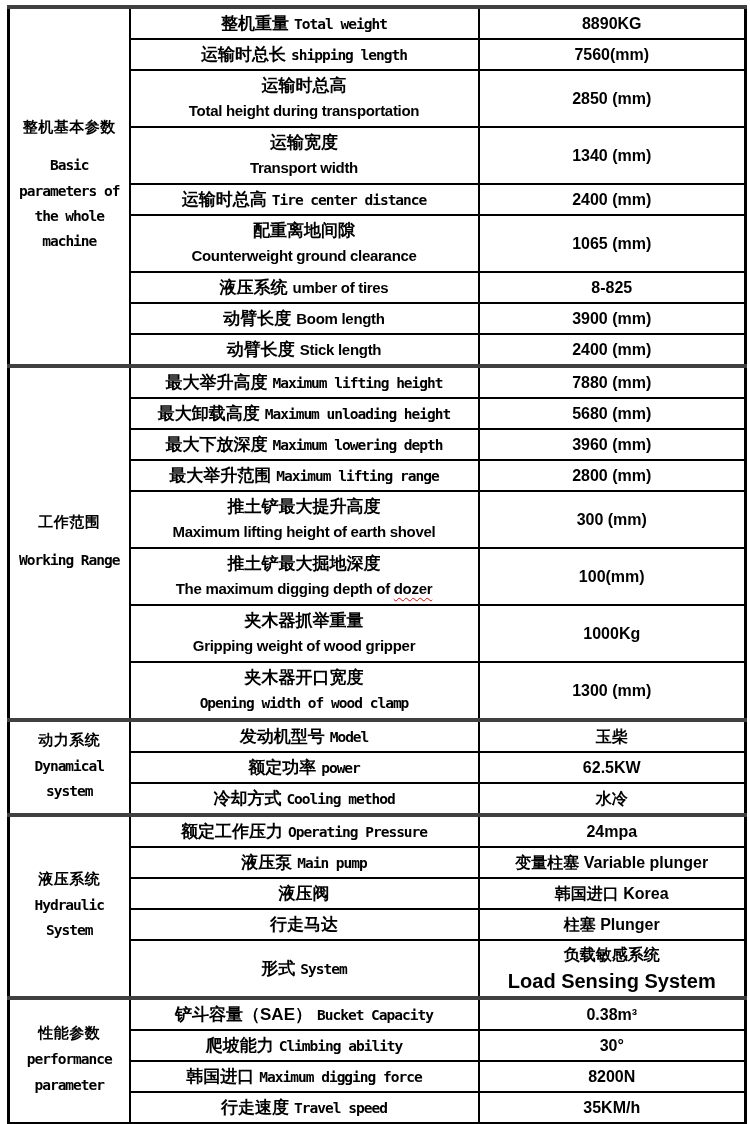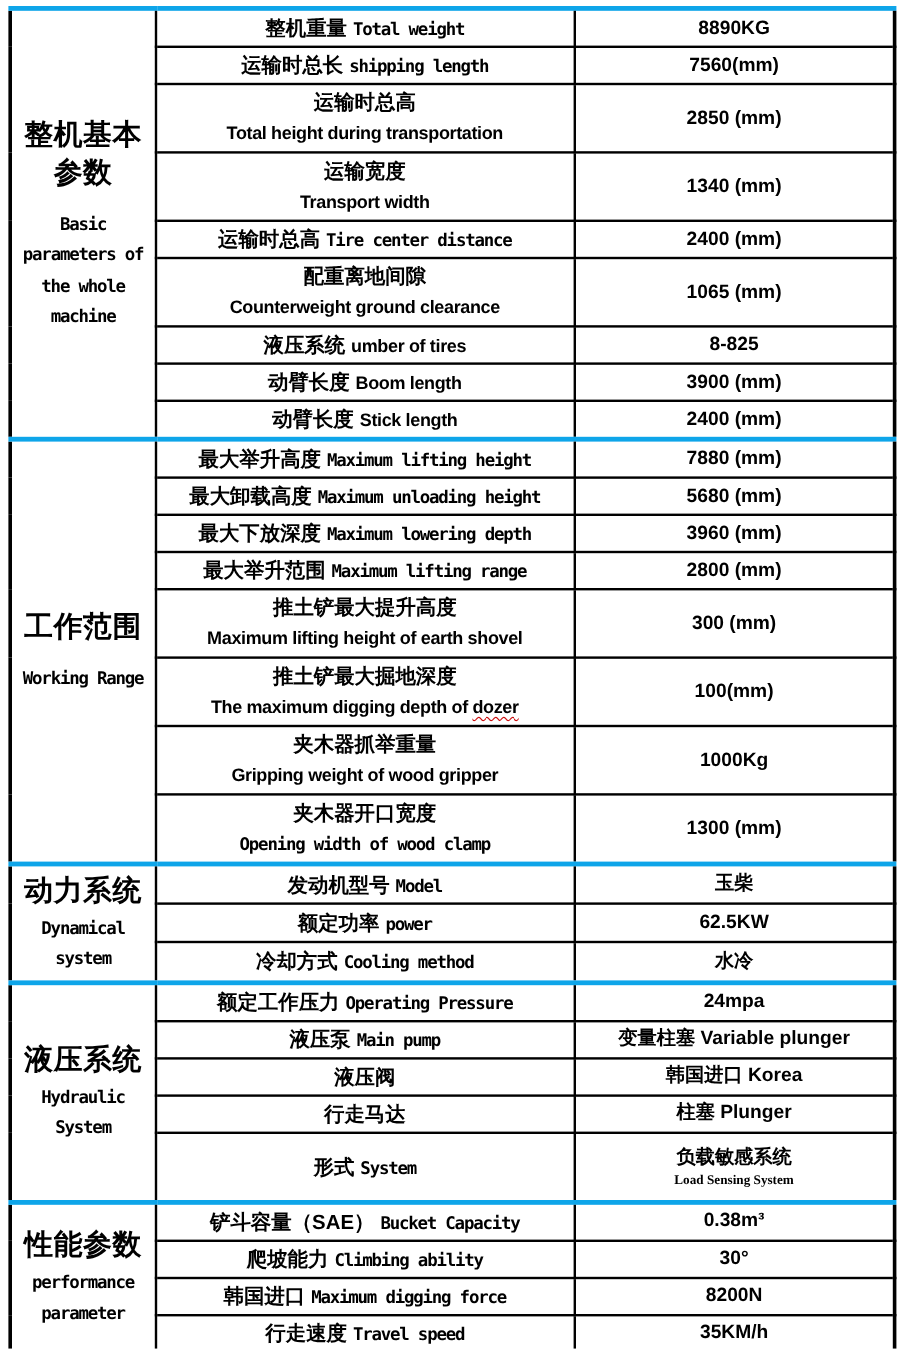--- a/index.html
+++ b/index.html
@@ -18,27 +18,27 @@
     table-layout:fixed;
     border:3px solid #000;
   }
   td{
     border:2px solid #000;
     text-align:center;
     vertical-align:middle;
     padding:1px 4px;
     overflow:hidden;
   }
-  tr.section-start td{border-top:4px solid #0ea5e9;}
+  tr.section-start td{border-top:4px solid #404040;}
   tr.short td{height:27px;}
   tr.tall td{height:53px;}
   
   .cat-cell{padding:4px 2px;}
   .cat-zh{
-    font-weight:bold;font-size:24px;letter-spacing:0.5px;
+    font-weight:bold;font-size:15px;letter-spacing:0.5px;
     margin-bottom:16px;
   }
   .cat-cell.compact .cat-zh{margin-bottom:4px;}
   .cat-en{
     font-family:"DejaVu Sans Mono","Liberation Mono",monospace;
     font-weight:bold;font-size:14.5px;line-height:1.75;letter-spacing:-1px;
   }
   
   .zh{font-weight:bold;font-size:17px;}
   .gap-r{margin-right:5px;}
@@ -47,21 +47,21 @@
     font-weight:bold;font-size:14.5px;letter-spacing:-1px;
   }
   .en-sans{
     font-family:"Liberation Sans","DejaVu Sans",sans-serif;
     font-weight:bold;font-size:15px;letter-spacing:-0.3px;
   }
   .param-cell div{line-height:1.55;}
   
   .value-cell{font-weight:bold;font-size:16px;}
   .value-line1{line-height:1.5;}
-  .value-line2{line-height:1.4;font-size:11px;font-family:Liberation Serif, serif;}
+  .value-line2{line-height:1.4;font-size:20px;}
   .squiggle{
     text-decoration:underline;
     text-decoration-style:wavy;
     text-decoration-color:#cc1111;
     text-decoration-thickness:1px;
     text-underline-offset:3px;
   }
 </style>
 </head>
 <body>

